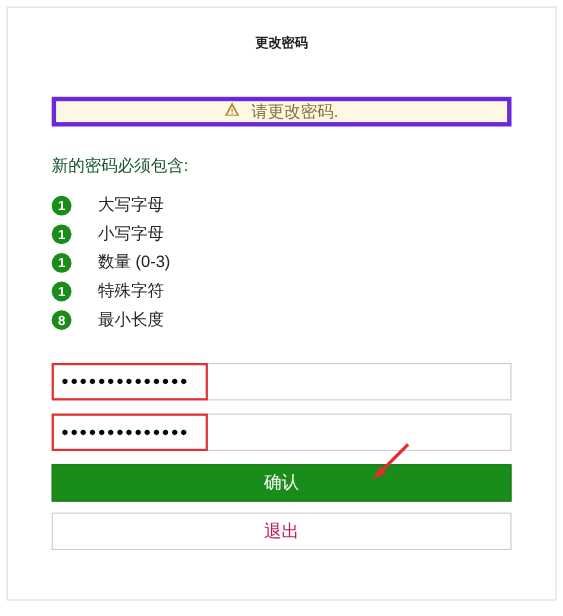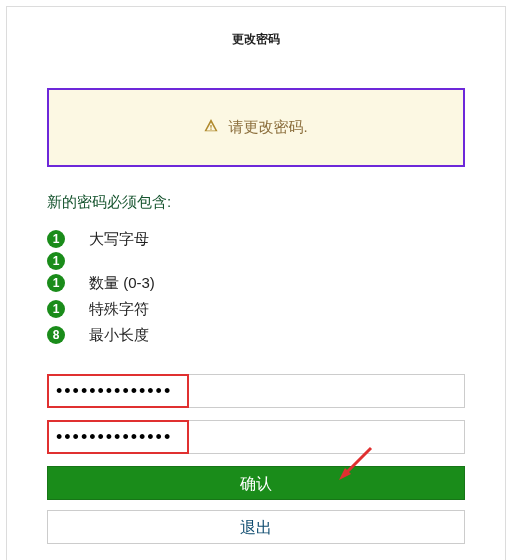--- a/index.html
+++ b/index.html
@@ -14,22 +14,22 @@
   }
   .title{
     text-align:center;
     font-weight:bold;
     font-size:12px;
     color:#222;
     margin:4px 0 40px 0;
   }
   .alert{
     background:#fcf8e3;
-    border:2px solid #6d28d9;
-    padding:28px 10px;
+    border:4px solid #6d28d9;
+    padding:0 10px;
     text-align:center;
     font-size:15px;
     color:#8a6d3b;
     margin-bottom:26px;
   }
   .alert .icon{
     color:#b08a2e;
     margin-right:6px;
     display:inline-block;
   }
@@ -90,21 +90,21 @@
     width:100%;
     height:34px;
     line-height:32px;
     text-align:center;
     font-size:16px;
     border:1px solid #ccc;
     cursor:pointer;
     box-sizing:border-box;
     margin-top:10px;
     background:#fff;
-    color:#0c4a6e;
+    color:#be185d;
   }
   .btn-primary{
     background:#1a8c1a;
     color:#fff;
     border:1px solid #177517;
   }
   .buttons{margin-top:8px;position:relative;}
   .arrow{
     position:absolute;
     right:90px;
@@ -130,20 +130,21 @@
   </div>
 
   <div class="req-heading">新的密码必须包含:</div>
   <ul class="req-list">
     <li>
       <span class="badge">1</span>
       <span>大写字母</span>
     </li>
     <li>
       <span class="badge">1</span>
+      <span>小写字母</span>
     </li>
     <li>
       <span class="badge">1</span>
       <span>数量 (0-3)</span>
     </li>
     <li>
       <span class="badge">1</span>
       <span>特殊字符</span>
     </li>
     <li>

